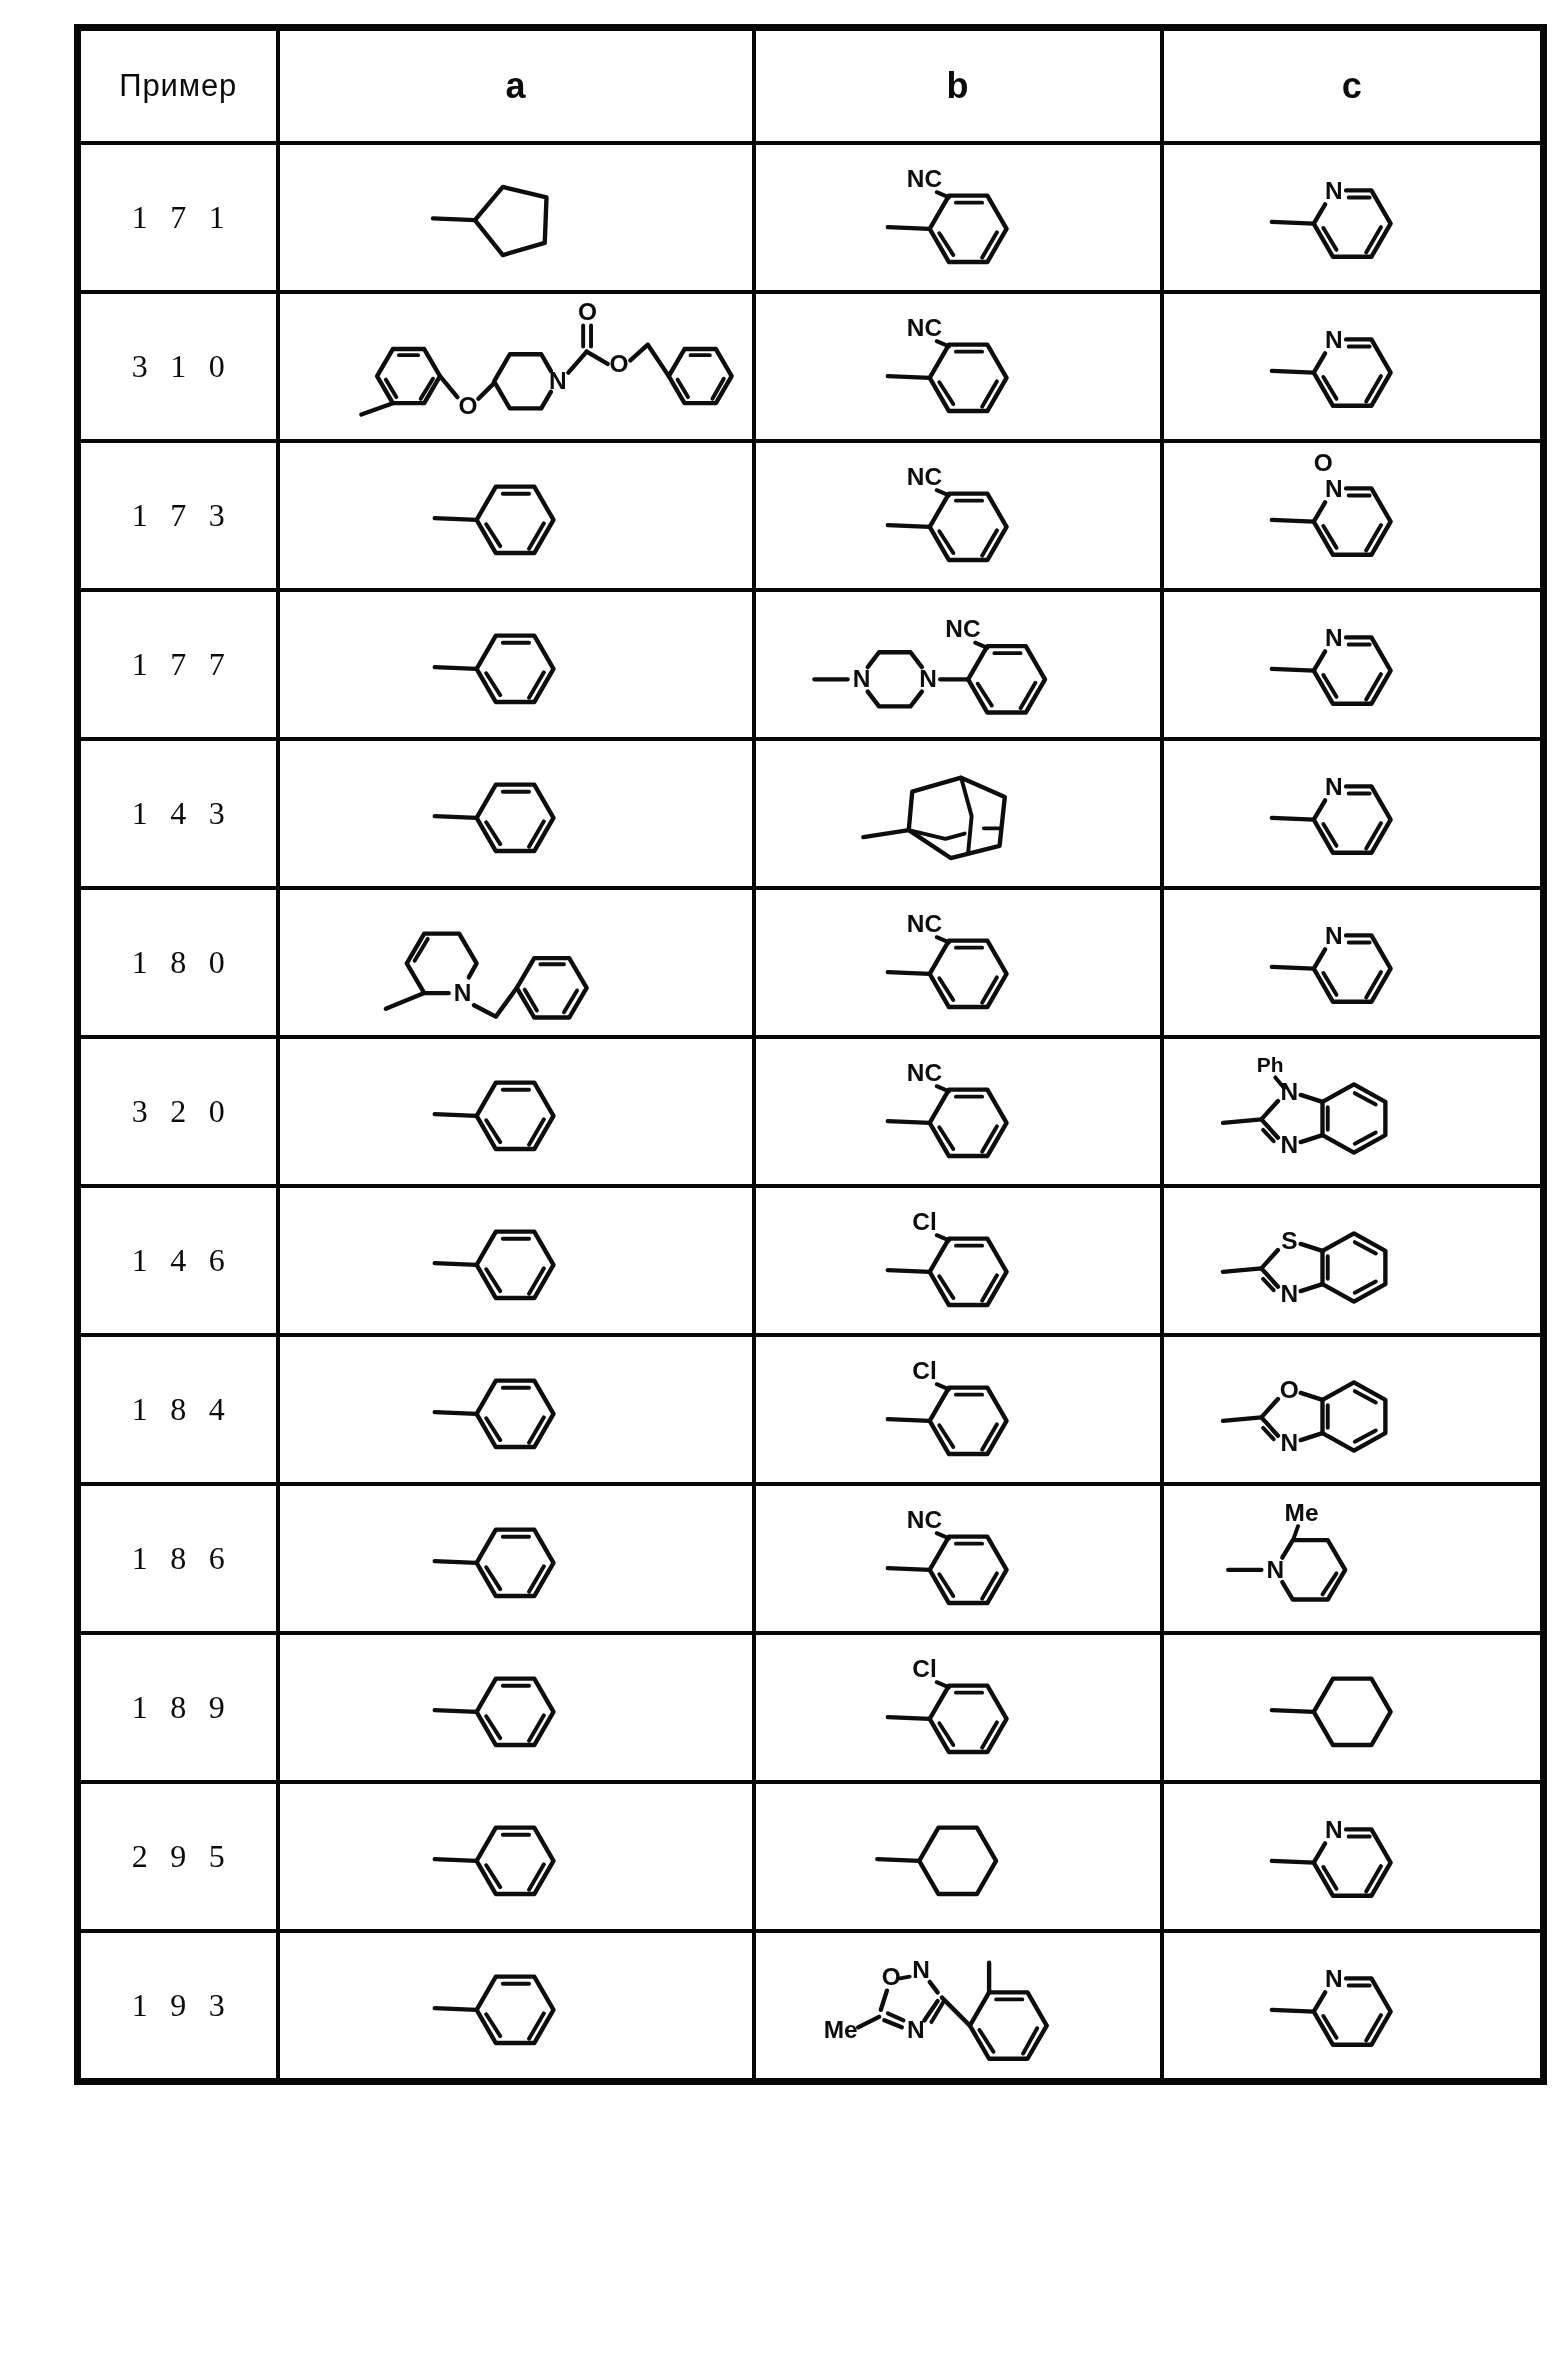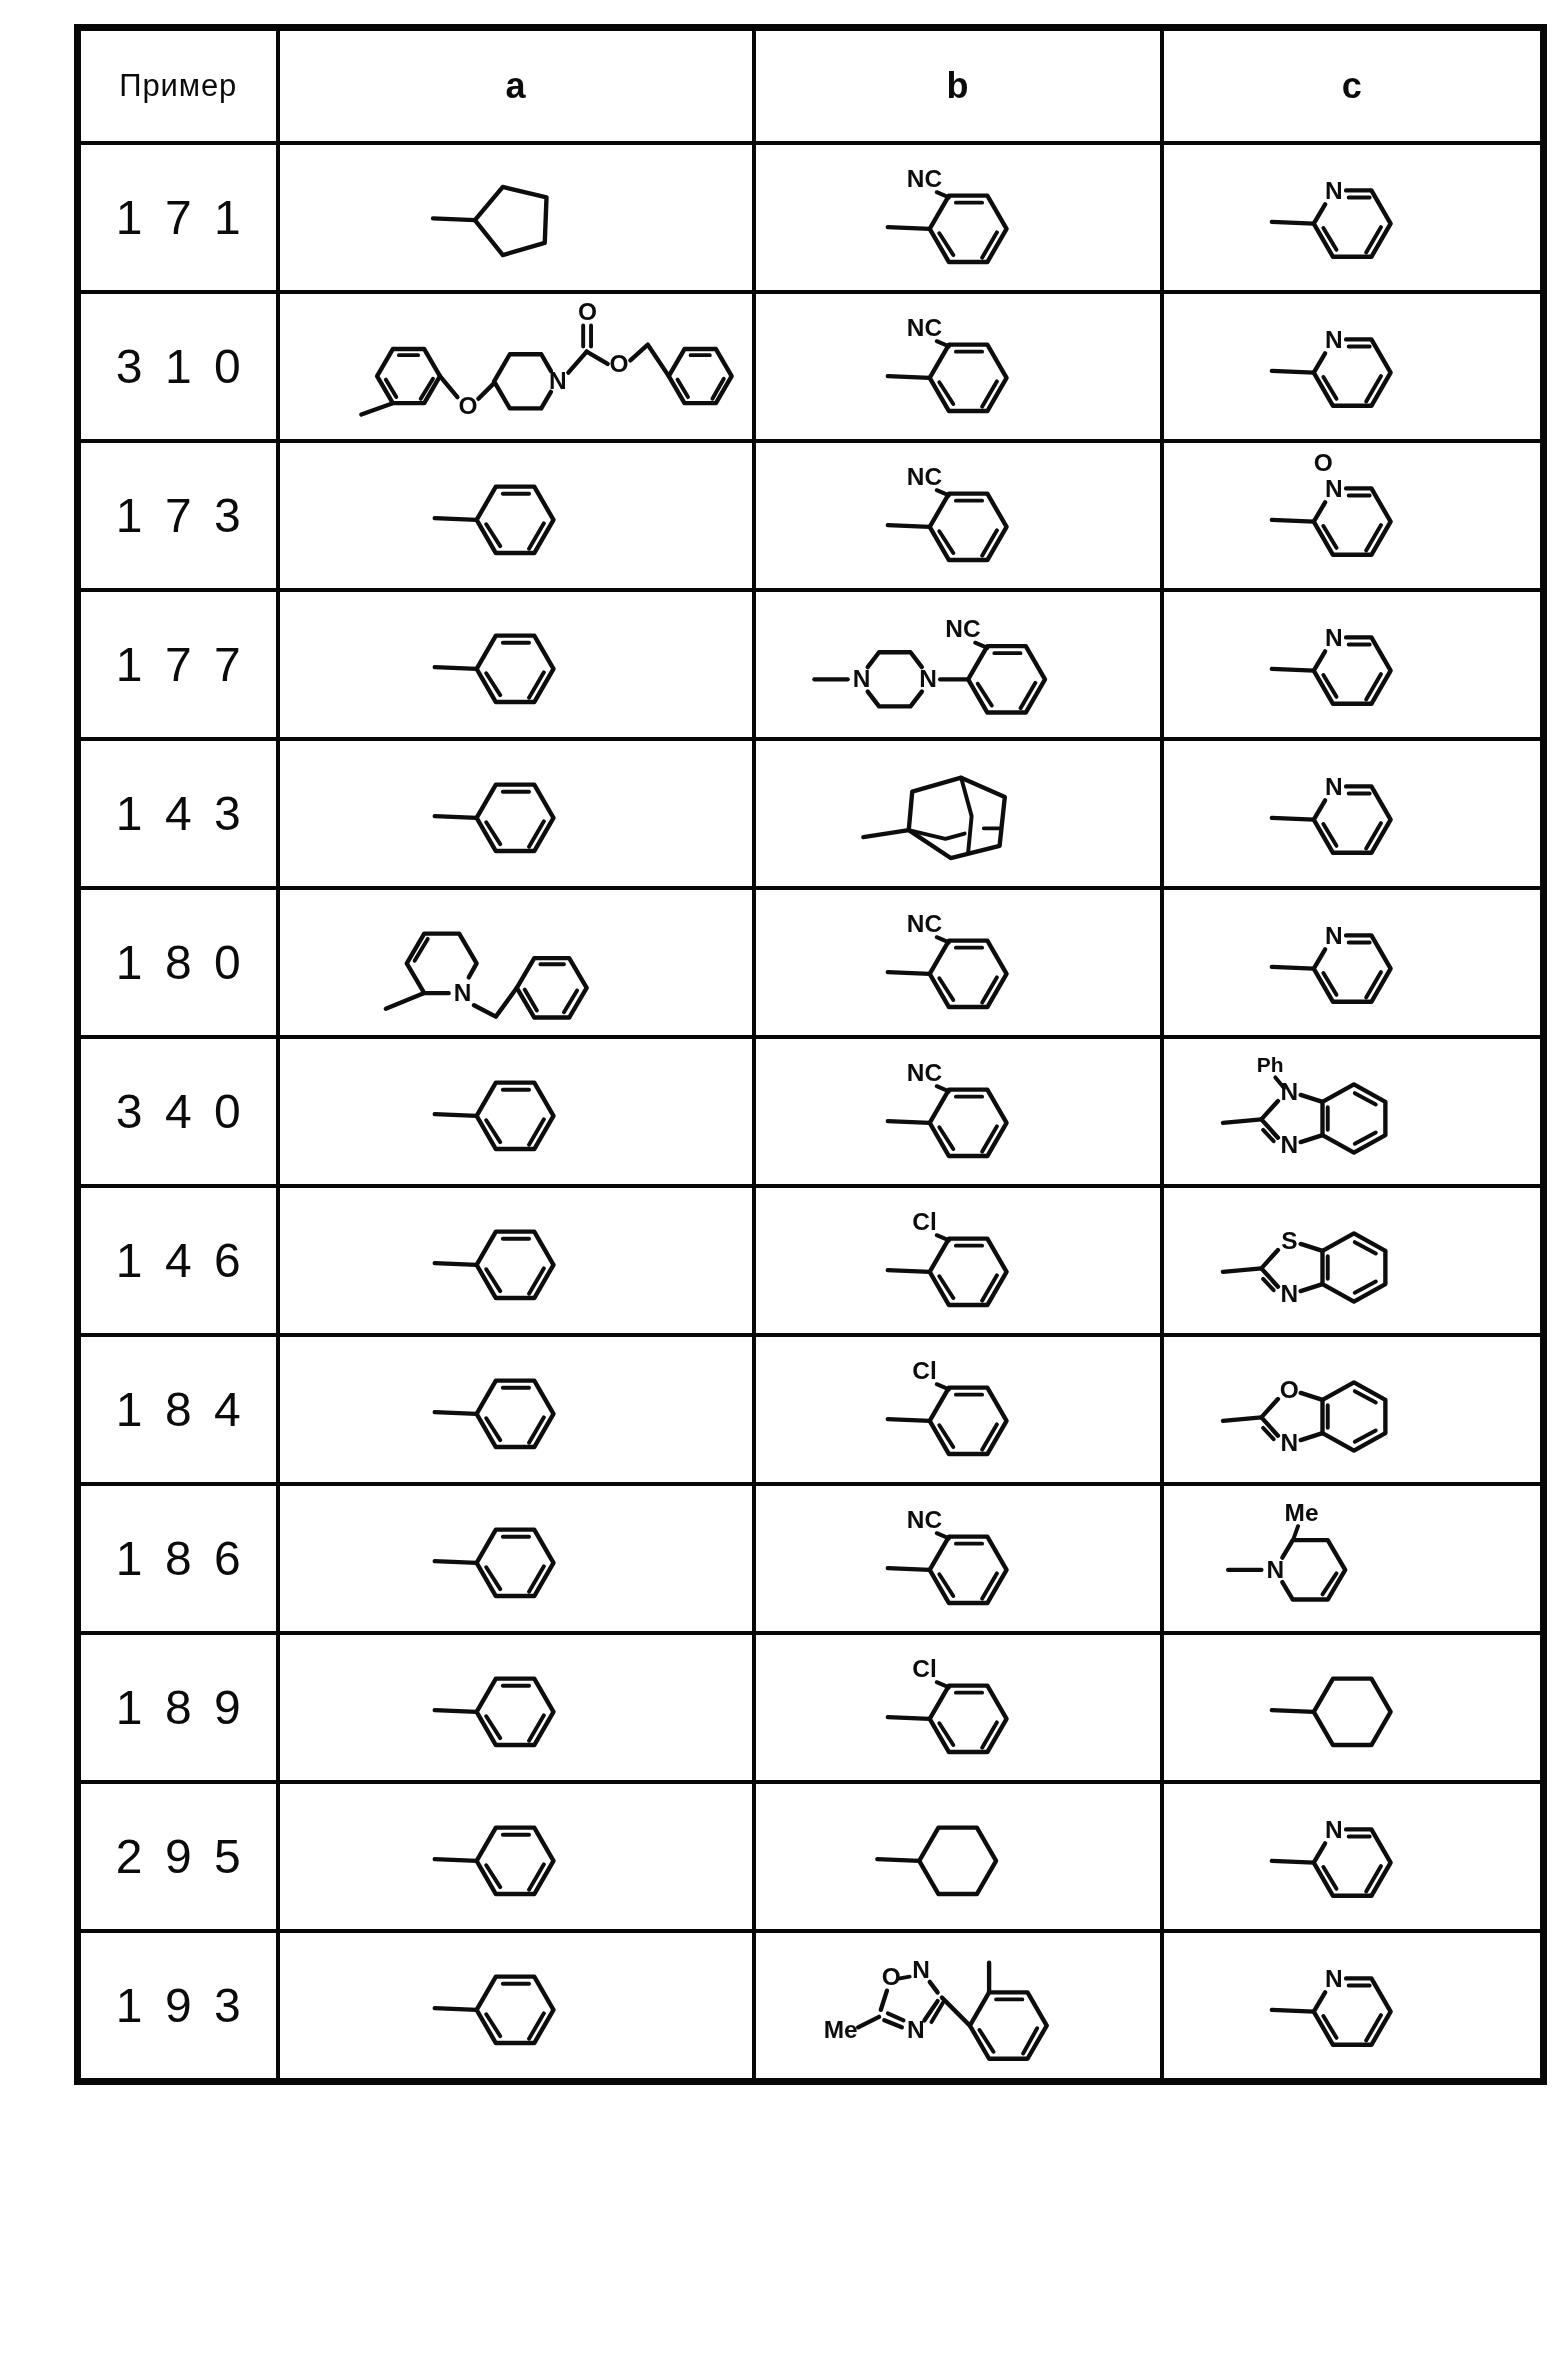--- a/index.html
+++ b/index.html
@@ -26,22 +26,22 @@
   tr.body-row td{height:145px;}
   .hdr-example{
     font-size:31px;font-weight:400;letter-spacing:0.9px;
     font-family:"Liberation Sans",sans-serif;
   }
   .hdr-col{
     font-size:36px;font-weight:700;
     font-family:"Liberation Sans",sans-serif;
   }
   td.num-cell{
-    font-family:Liberation Sans, sans-serif;
-    font-size:48px;font-weight:500;letter-spacing:22.4px;
+    font-family:Liberation Serif, serif;
+    font-size:32px;font-weight:500;letter-spacing:22.4px;
     text-indent:22.4px;
   }
   td.struct svg.draw{display:block;margin:0 auto;height:131px;max-width:98%;}
   .bond{stroke:#0d0d0d;stroke-width:5;fill:none;stroke-linecap:round;stroke-linejoin:round;}
   .bond.thin{stroke-width:4.5;}
   .atom{fill:#0d0d0d;font-family:"Liberation Sans",sans-serif;
         font-size:28px;font-weight:700;text-anchor:middle;}
   .atom.small{font-size:24px;}
   #symdefs{position:absolute;width:0;height:0;overflow:hidden;}
 </style>
@@ -337,21 +337,21 @@
             </svg>
           </td>
       <td class="struct">
             <svg class="draw" viewBox="80 0 360 150">
               <use href="#s-pyridinyl"></use>
             </svg>
           </td>
     </tr>
 
     <tr class="body-row">
-      <td class="num-cell">340</td>
+      <td class="num-cell">320</td>
       <td class="struct">
             <svg class="draw" viewBox="0 0 520 150">
               <use href="#s-phenyl"></use>
             </svg>
           </td>
       <td class="struct">
             <svg class="draw" viewBox="60 0 400 150">
               <use href="#s-cyanophenyl"></use>
             </svg>
           </td>

